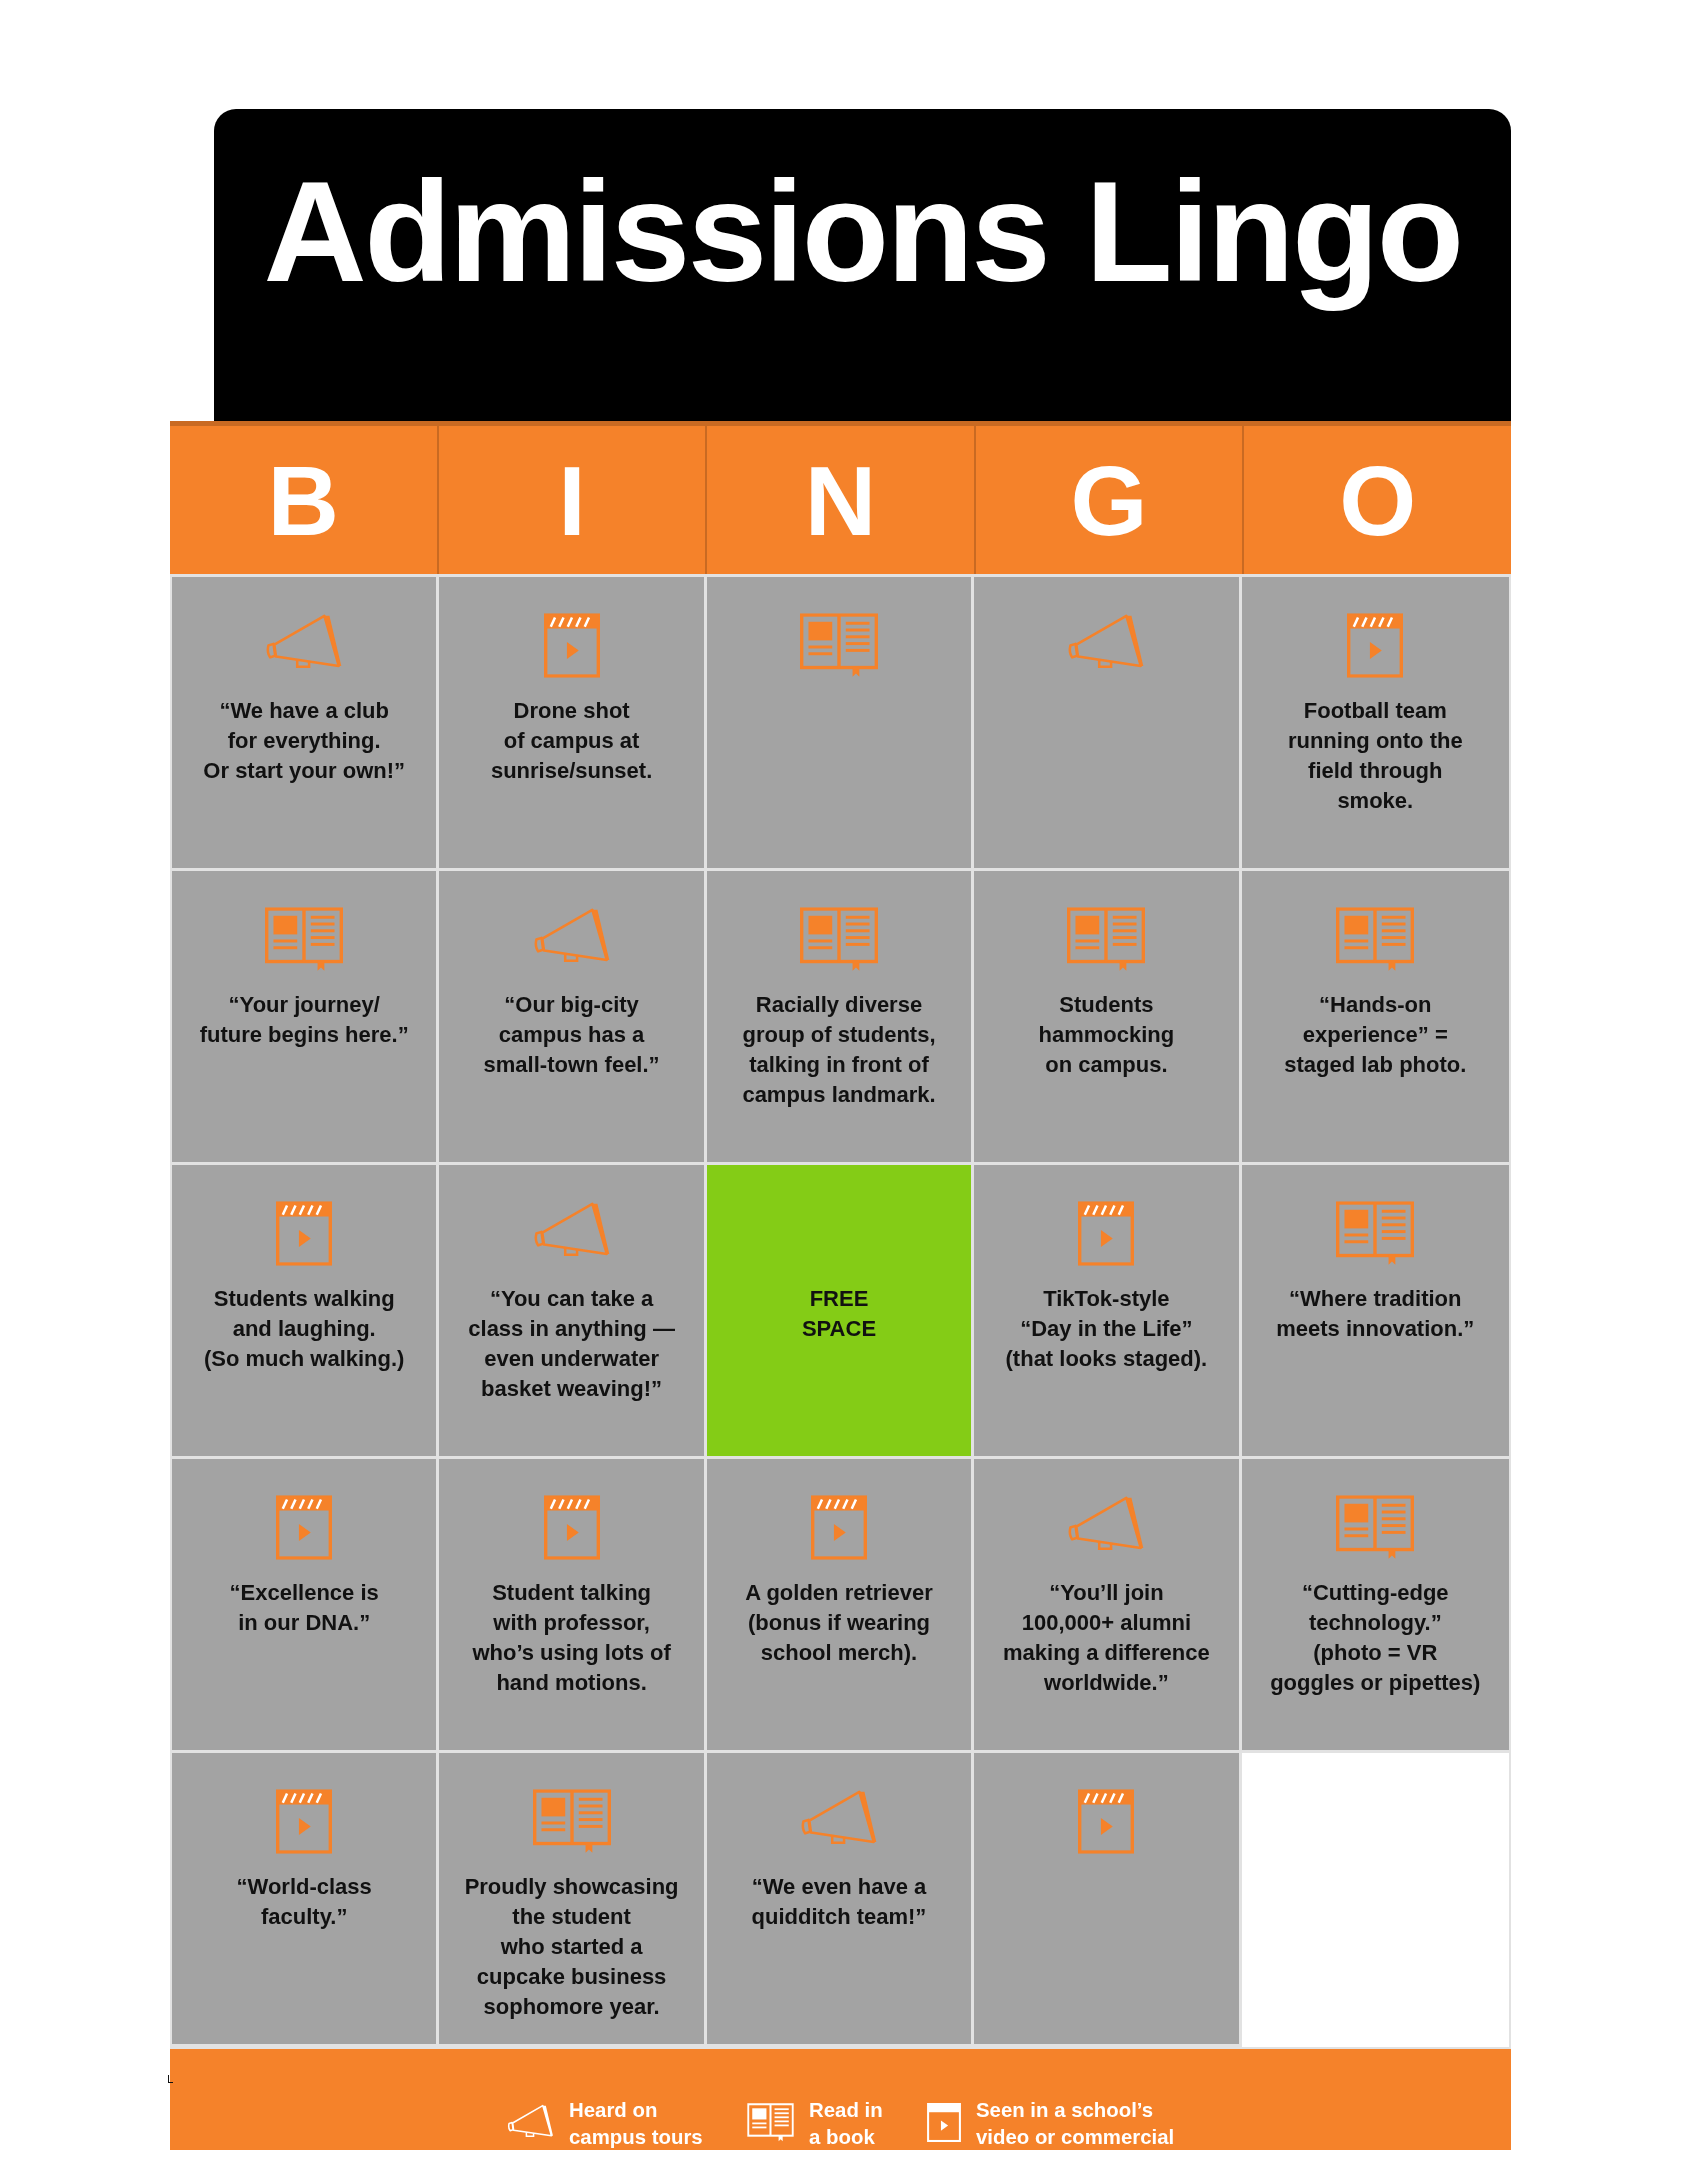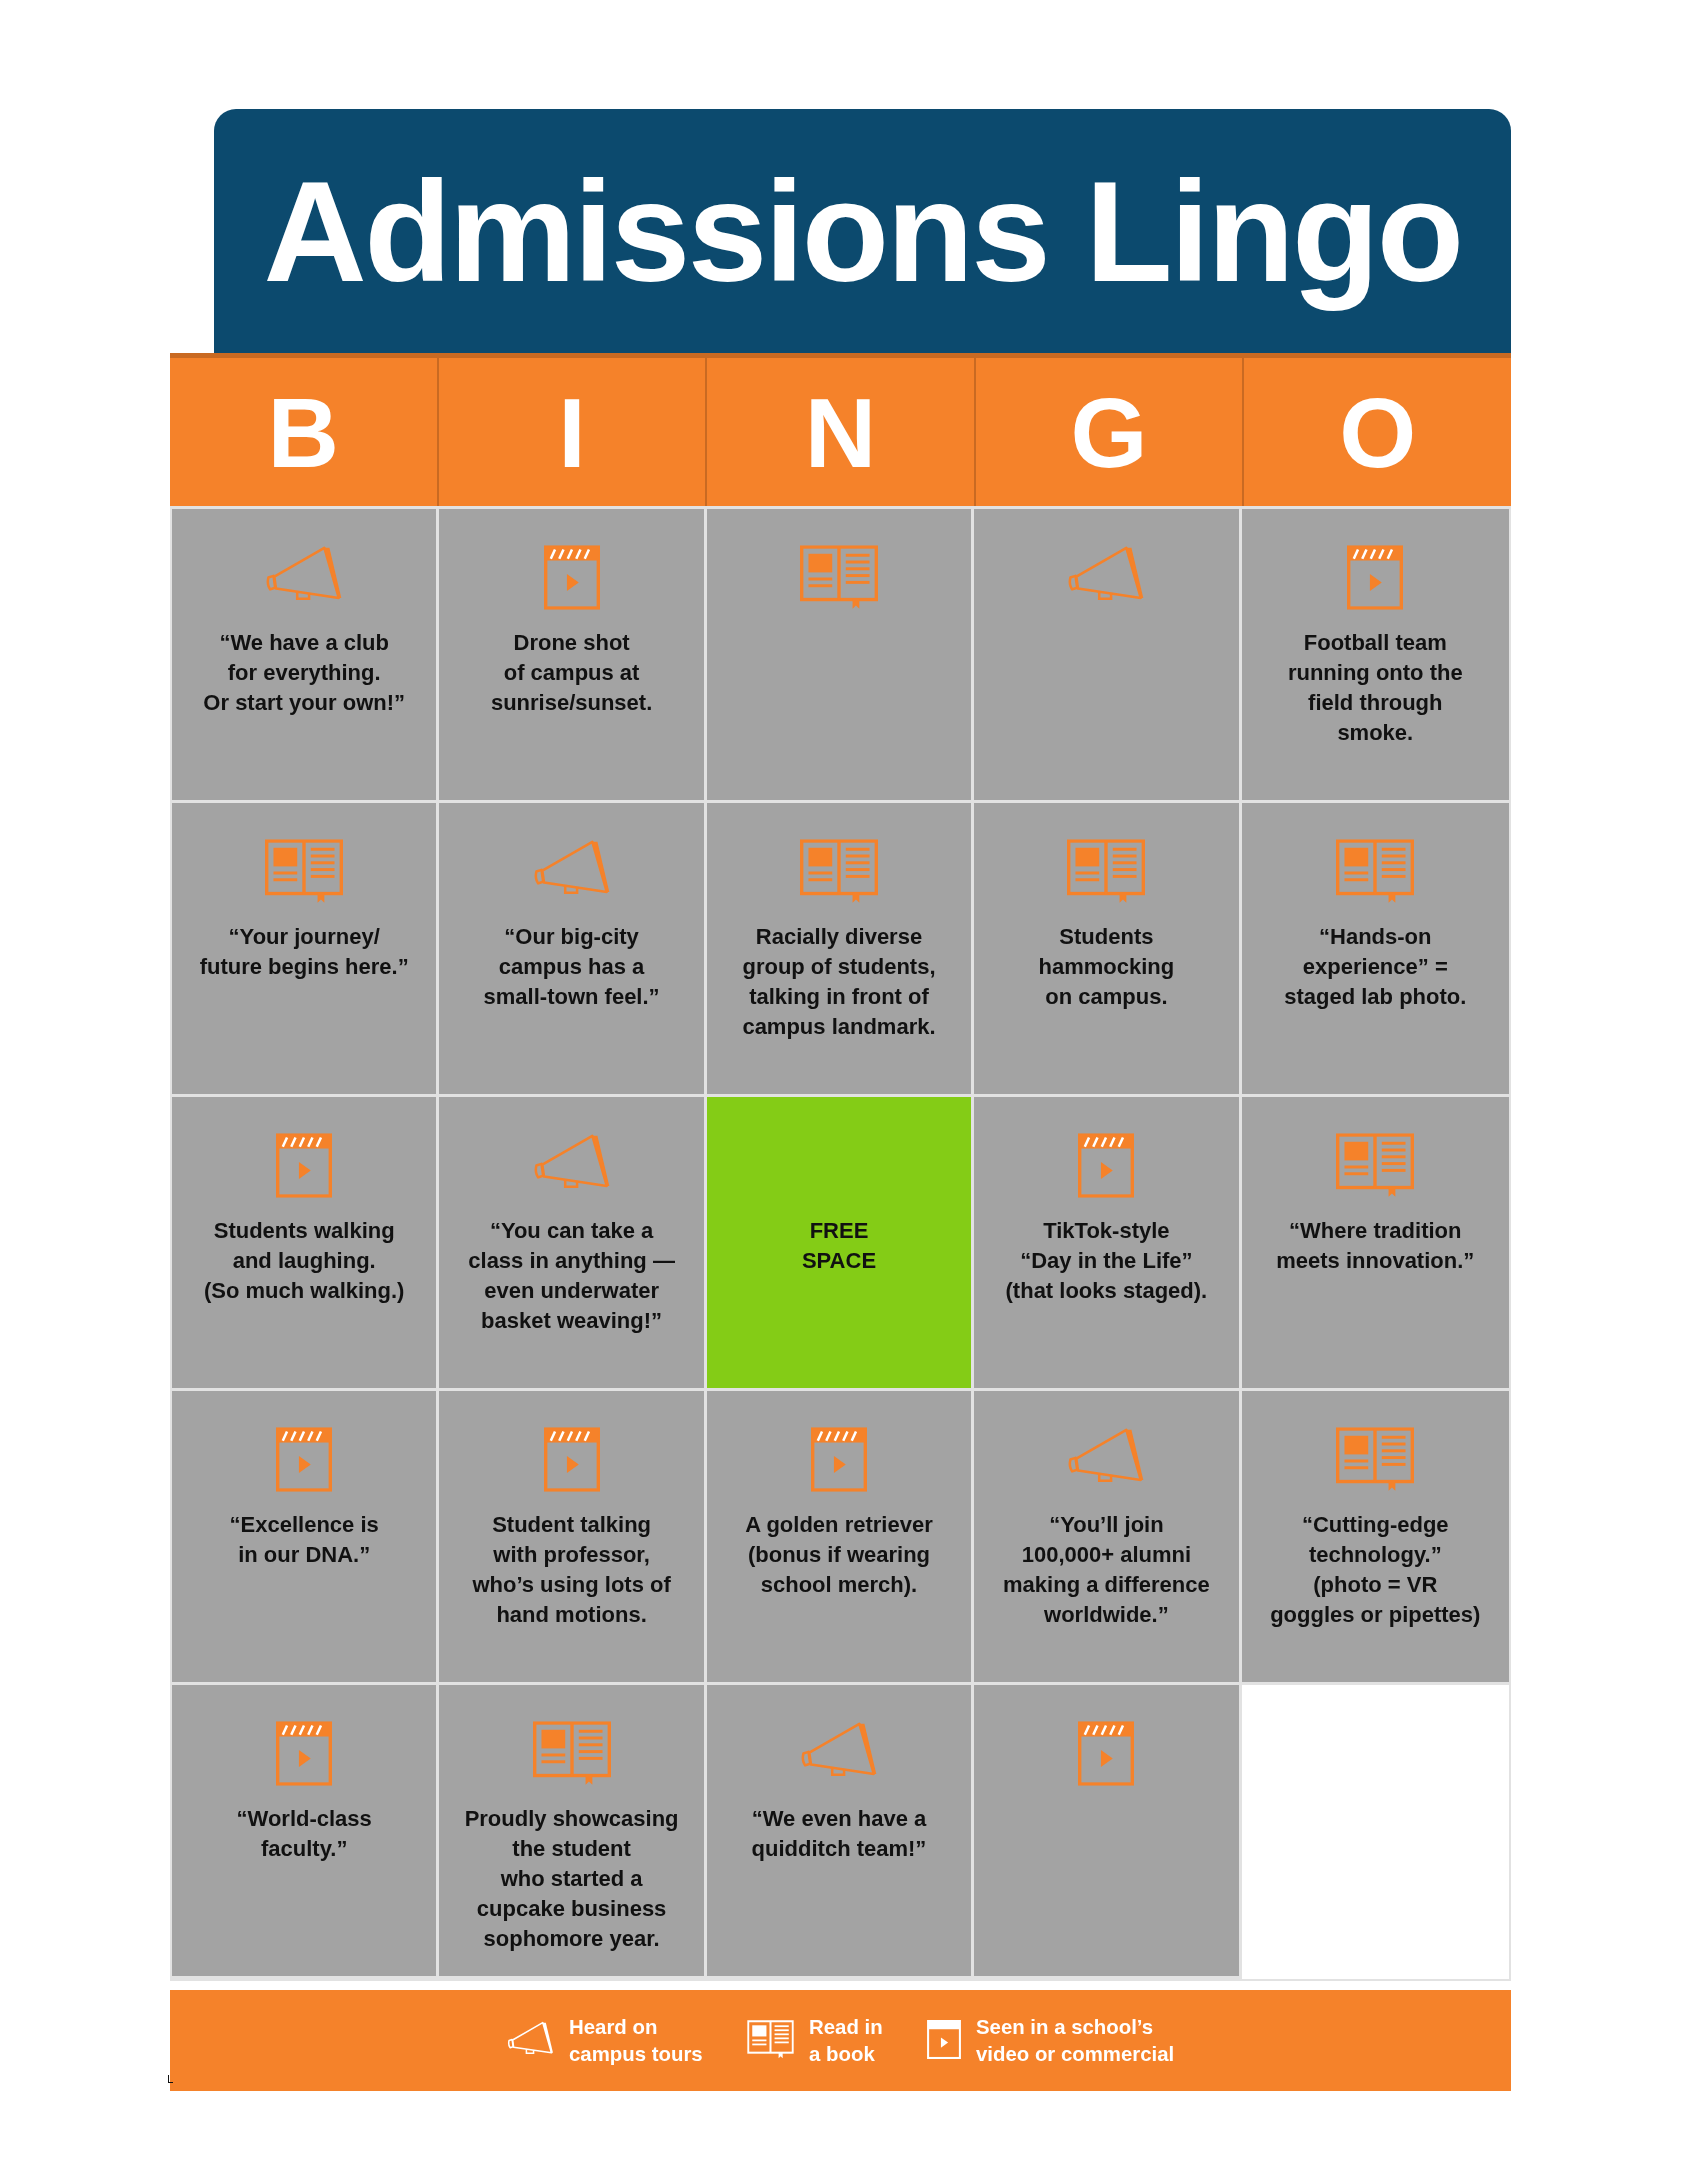--- a/index.html
+++ b/index.html
@@ -1,19 +1,19 @@
 <!DOCTYPE html>
 <html style="font-size:13.6px"><head>
 <meta charset="utf-8">
 <style>
   html, body { margin: 0; padding: 0; background: #ffffff; }
   body { width: 1685px; height: 2181px; position: relative; overflow: hidden;
          font-family: "Liberation Sans", "DejaVu Sans", sans-serif; }
   .card { position: absolute; left: 170px; top: 109px; width: 1341px; }
-  .title-band { height: 244px; background: #0c4a6e; border-radius: 22px 22px 0 0;
+  .title-band { height: 312px; background: #000000; border-radius: 22px 22px 0 0;
                 position: relative; margin-left: 44px; }
   .title { position: absolute; left: 0; right: 0; top: 51px; text-align: center;
            color: #ffffff; font-weight: bold; font-size: 143px; letter-spacing: -2.6px;
            line-height: 1; }
   .divider { height: 5.1px; background: #C96A22; }
   .letters { display: flex; height: 148px; background: #F5822A; }
   .letter { flex: 1; display: flex; align-items: center; justify-content: center;
             color: #ffffff; font-weight: bold; font-size: 99px; line-height: 1;
             border-left: 2.6px solid #C96A22; }
   .letter:first-child { border-left: none; }
@@ -24,21 +24,21 @@
           background: #a3a3a3; position: relative; box-sizing: border-box; }
   .cell:nth-child(5n) { border-right: none; }
   .cell.free { background: #84cc16; }
   .cell .icon { position: absolute; left: 0; right: 0; top: 36px; height: 68px;
                 display: flex; justify-content: center; align-items: flex-start; }
   .cell .text { position: absolute; left: 8.5px; right: 8.5px; top: 119px;
                 text-align: center; color: #111111; font-weight: bold; font-size: 22px;
                 line-height: 30px; white-space: pre-line; }
   .cell.free .text { top: 119px; }
   .footer { height: 101px; background: #F5822A; display: flex; justify-content: center;
-            align-items: center; gap: 44px; margin-top: 9px; }
+            align-items: flex-end; gap: 44px; }
   .legend-item { display: flex; align-items: center; gap: 15.3px; }
   .legend-text { color: #ffffff; font-weight: bold; font-size: 20.4px; line-height: 26.4px;
                  white-space: pre-line; }
   .corner-mark { position: absolute; left: 168px; top: 2075px; width: 4.3px; height: 6.8px;
                  border-left: 1.7px solid #111; border-bottom: 1.7px solid #111; }
 </style>
 </head>
 <body>
 
 <svg width="0" height="0" style="position:absolute">

